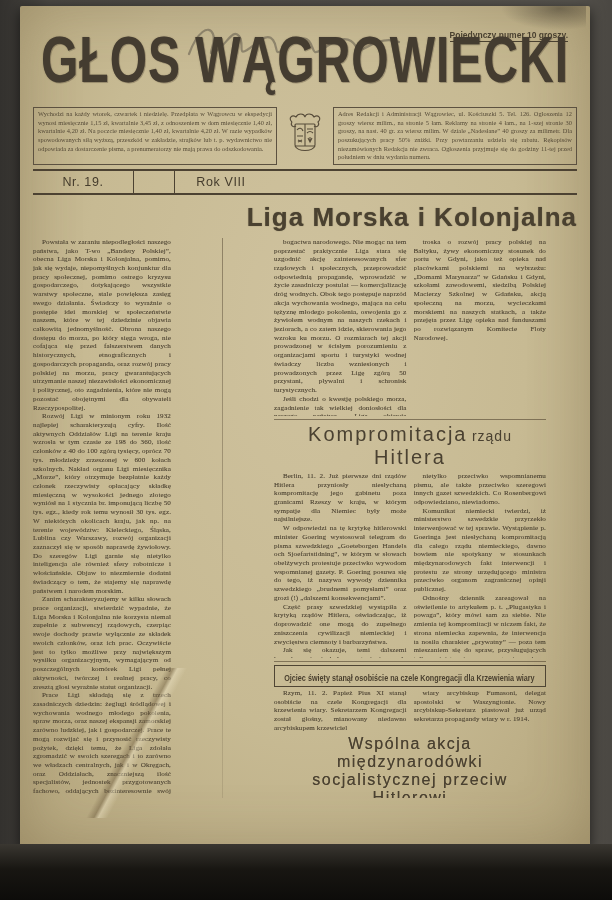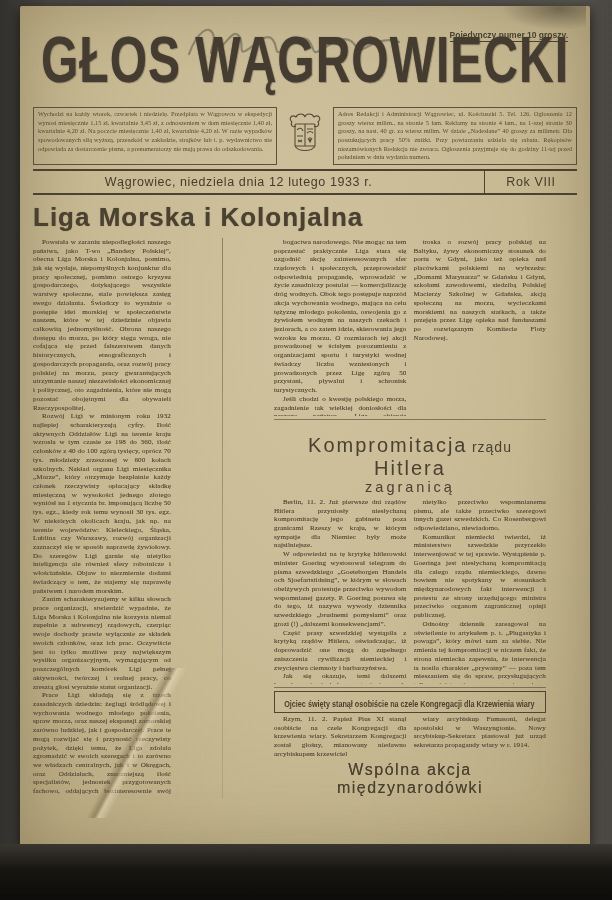--- a/index.html
+++ b/index.html
@@ -36,41 +36,41 @@
   .emblem{width:46px;display:flex;align-items:center;justify-content:center;}
 
   .dateline{display:flex;align-items:stretch;margin-top:4px;height:22px;
     border-top:2px solid #4c4232;border-bottom:2px solid #4c4232;
     font-family:"Liberation Sans",sans-serif;color:#453c2c;}
   .dateline>div{display:flex;align-items:center;justify-content:center;font-size:12.5px;letter-spacing:.6px;}
   .dl-issue{width:100px;border-right:1.5px solid #4c4232;}
   .dl-date{flex:1;}
   .dl-year{width:92px;border-left:1.5px solid #4c4232;margin-left:40px;}
 
-  .lead-headline{margin:7px 0 5px 0;text-align:left;font-family:"Liberation Sans",sans-serif;
+  .lead-headline{margin:7px 0 5px 0;text-align:right;font-family:"Liberation Sans",sans-serif;
     font-weight:700;font-size:26px;letter-spacing:1px;color:#4a4130;
     text-shadow:0 0 1px rgba(64,54,38,.6);}
 
   .cols{display:flex;align-items:stretch;height:560px;overflow:hidden;gap:48px;}
   .vrule{width:1px;flex:0 0 1px;margin:0 3px;
     background:linear-gradient(rgba(82,68,48,.5), rgba(82,68,48,.15));}
   .col{overflow:hidden;}
   .col-1{flex:0 0 138px;}
   .col-mid{flex:0 0 272px;}
   .col-4{flex:0 0 124px;}
 
   .para{margin:0;text-indent:9px;text-align:justify;font-size:7.1px;line-height:1.23;
     color:#544a38;letter-spacing:.1px;text-shadow:0 0 .5px rgba(84,74,56,.55);}
 
   .twocol{display:flex;gap:7px;overflow:hidden;}
   .twocol>div{flex:1 1 0;overflow:hidden;}
   .liga-cont{height:178px;}
   .hrule{border:0;border-top:1px solid rgba(80,66,46,.6);margin:3px 0;}
 
-  .h-hitler{text-align:center;color:#4a4131;font-family:"Liberation Sans",sans-serif;margin:14px 0 3px;}
+  .h-hitler{text-align:center;color:#4a4131;font-family:"Liberation Sans",sans-serif;margin:3px 0 3px;}
   .h-hitler .big{font-size:20px;letter-spacing:2px;}
   .h-hitler .small{font-size:14px;letter-spacing:1px;}
   .h-hitler .sub{display:block;font-size:14.5px;letter-spacing:3px;margin-top:-1px;}
   .hitler-body{height:186px;}
 
   .pope-box{border:1.5px solid #4f4534;padding:1px 2px;margin:3px 0 2px;overflow:hidden;white-space:nowrap;}
   .pope-box span{display:inline-block;font-family:"Liberation Sans",sans-serif;font-weight:700;
     font-size:9.5px;color:#493f2e;transform:scaleX(.76);transform-origin:left center;width:131%;text-align:center;}
   .pope-body{height:42px;}
 
@@ -103,21 +103,21 @@
           <path d="M13,18 C15,15 18,16 19,19 M13,24 L19,24 M14,28 L18,30 M14,30 L18,28"></path>
           <path d="M23,17 L29,17 M23,21 C25,19 27,19 29,21 M24,26 L26,30 L28,26 M26,30 L26,25"></path>
           <path d="M11,34 C14,40 28,40 31,34"></path>
         </g>
       </svg>
     </div>
     <div class="info-box">Adres Redakcji i Administracji Wągrowiec, ul. Kościuszki 5. Tel. 126. Ogłoszenia 12 groszy wiersz milim., na stronie 5 łam. Reklamy na stronie 4 łam., na 1-szej stronie 30 groszy, na nast. 40 gr. za wiersz milim. W dziale „Nadesłane” 40 groszy za milimetr. Dla poszukujących pracy 50% zniżki. Przy powtarzaniu udziela się rabatu. Rękopisów niezamówionych Redakcja nie zwraca. Ogłoszenia przyjmuje się do godziny 11-tej przed południem w dniu wydania numeru.</div>
   </div>
 
   <div class="dateline">
-    <div class="dl-date">Wągrowiec, niedziela dnia 12 lutego 1933 r.</div>
+    <div class="dl-issue">Nr. 19.</div>
     <div class="dl-year">Rok VIII</div>
   </div>
 
   <h2 class="lead-headline">Liga Morska i Kolonjalna</h2>
 
   <div class="cols">
 
     <div class="col col-1">
       <p class="para">Powstała w zaraniu niepodległości naszego państwa, jako T-wo „Bandery Polskiej”, obecna Liga Morska i Kolonjalna, pomimo, jak się wydaje, niepomyślnych konjunktur dla pracy społecznej, pomimo ostrego kryzysu gospodarczego, dotykającego wszystkie warstwy społeczne, stale powiększa zasięg swego działania. Świadczy to wyraźnie o postępie idei morskiej w społeczeństwie naszem, które w tej dziedzinie objawia całkowitą jednomyślność. Obrona naszego dostępu do morza, po który sięga wroga, nie cofająca się przed fałszerstwem danych historycznych, etnograficznych i gospodarczych propaganda, oraz rozwój pracy polskiej na morzu, pracy gwarantujących utrzymanie naszej niezawisłości ekonomicznej i politycznej, oto zagadnienia, które nie mogą pozostać obojętnymi dla obywateli Rzeczypospolitej.</p>
       <p class="para">Rozwój Ligi w minionym roku 1932 najlepiej scharakteryzują cyfry. Ilość aktywnych Oddziałów Ligi na terenie kraju wzrosła w tym czasie ze 198 do 360, ilość członków z 40 do 100 zgórą tysięcy, oprócz 70 tys. młodzieży zrzeszonej w 600 kołach szkolnych. Nakład organu Ligi miesięcznika „Morze”, który otrzymuje bezpłatnie każdy członek rzeczywisty opłacający składkę miesięczną w wysokości jednego złotego wyniósł na 1 stycznia br. imponującą liczbę 50 tys. egz., kiedy rok temu wynosił 30 tys. egz. W niektórych okolicach kraju, jak np. na terenie województw: Kieleckiego, Śląska, Lublina czy Warszawy, rozwój organizacji zaznaczył się w sposób naprawdę żywiołowy. Do szeregów Ligi garnie się nietylko inteligencja ale również sfery robotnicze i włościańskie. Objaw to niezmiernie dodatni świadczący o tem, że stajemy się naprawdę państwem i narodem morskim.</p>
@@ -139,21 +139,20 @@
           <p class="para">troska o rozwój pracy polskiej na Bałtyku, żywy ekonomiczny stosunek do portu w Gdyni, jako też opieka nad placówkami polskiemi na wybrzeżu: „Domami Marynarza” w Gdańsku i Gdyni, szkołami zawodowemi, siedzibą Polskiej Macierzy Szkolnej w Gdańsku, akcją społeczną na morzu, wycieczkami morskiemi na naszych statkach, a także przejęta przez Ligę opieka nad funduszami po rozwiązanym Komitecie Floty Narodowej.</p>
         </div>
       </div>
 
       <hr class="hrule">
 
       <div class="h-hitler">
         <span class="big">Kompromitacja</span>
         <span class="small">rządu</span>
         <span class="big">Hitlera</span>
-        <span class="sub">zagranicą</span>
       </div>
 
       <div class="twocol hitler-body">
         <div>
           <p class="para">Berlin, 11. 2. Już pierwsze dni rządów Hitlera przyniosły niesłychaną kompromitację jego gabinetu poza granicami Rzeszy w kraju, w którym sympatje dla Niemiec były może najsilniejsze.</p>
           <p class="para">W odpowiedzi na tę krytykę hitlerowski minister Goering wystosował telegram do pisma szwedzkiego „Goeteborgen Handels och Sjoefartstidning”, w którym w słowach obelżywych protestuje przeciwko wywodom wspomnianej gazety. P. Goering posuwa się do tego, iż nazywa wywody dziennika szwedzkiego „brudnemi pomysłami” oraz grozi (!) „dalszemi konsekwencjami”.</p>
           <p class="para">Część prasy szwedzkiej wystąpiła z krytyką rządów Hitlera, oświadczając, iż doprowadzić one mogą do zupełnego zniszczenia cywilizacji niemieckiej i zwycięstwa ciemnoty i barbarzyństwa.</p>
           <p class="para">Jak się okazuje, temi dalszemi konsekwencjami było wystąpienie posła niemieckiego w Sztokholmie p. Rosenberga, który odważył się na interwencję w szwedzkim ministerstwie dla spraw zagranicznych</p>
         </div>
         <div>

